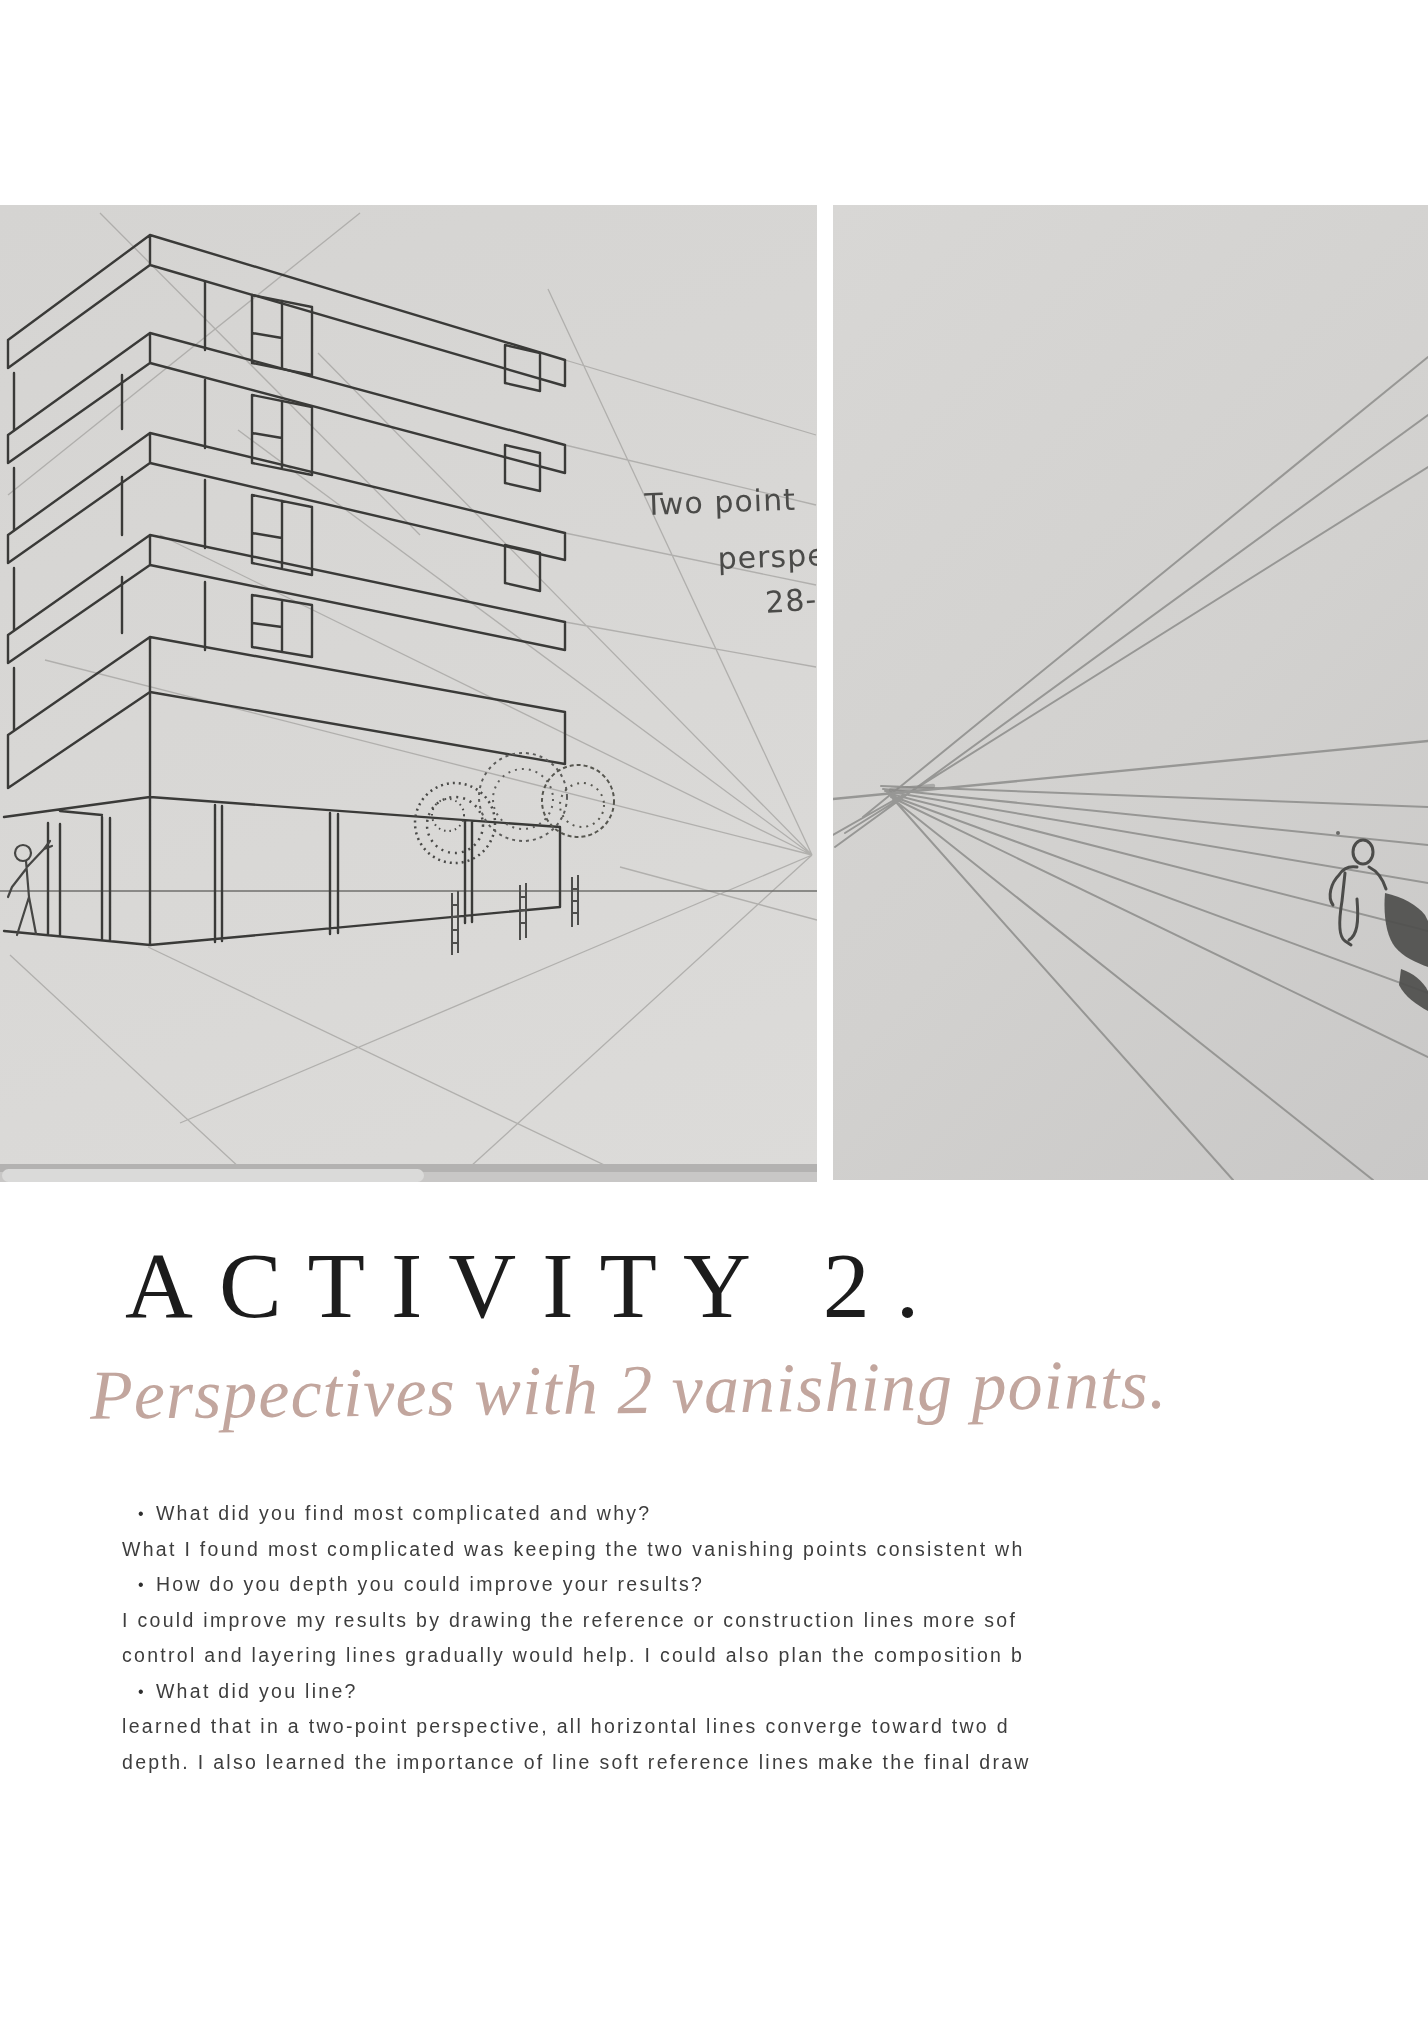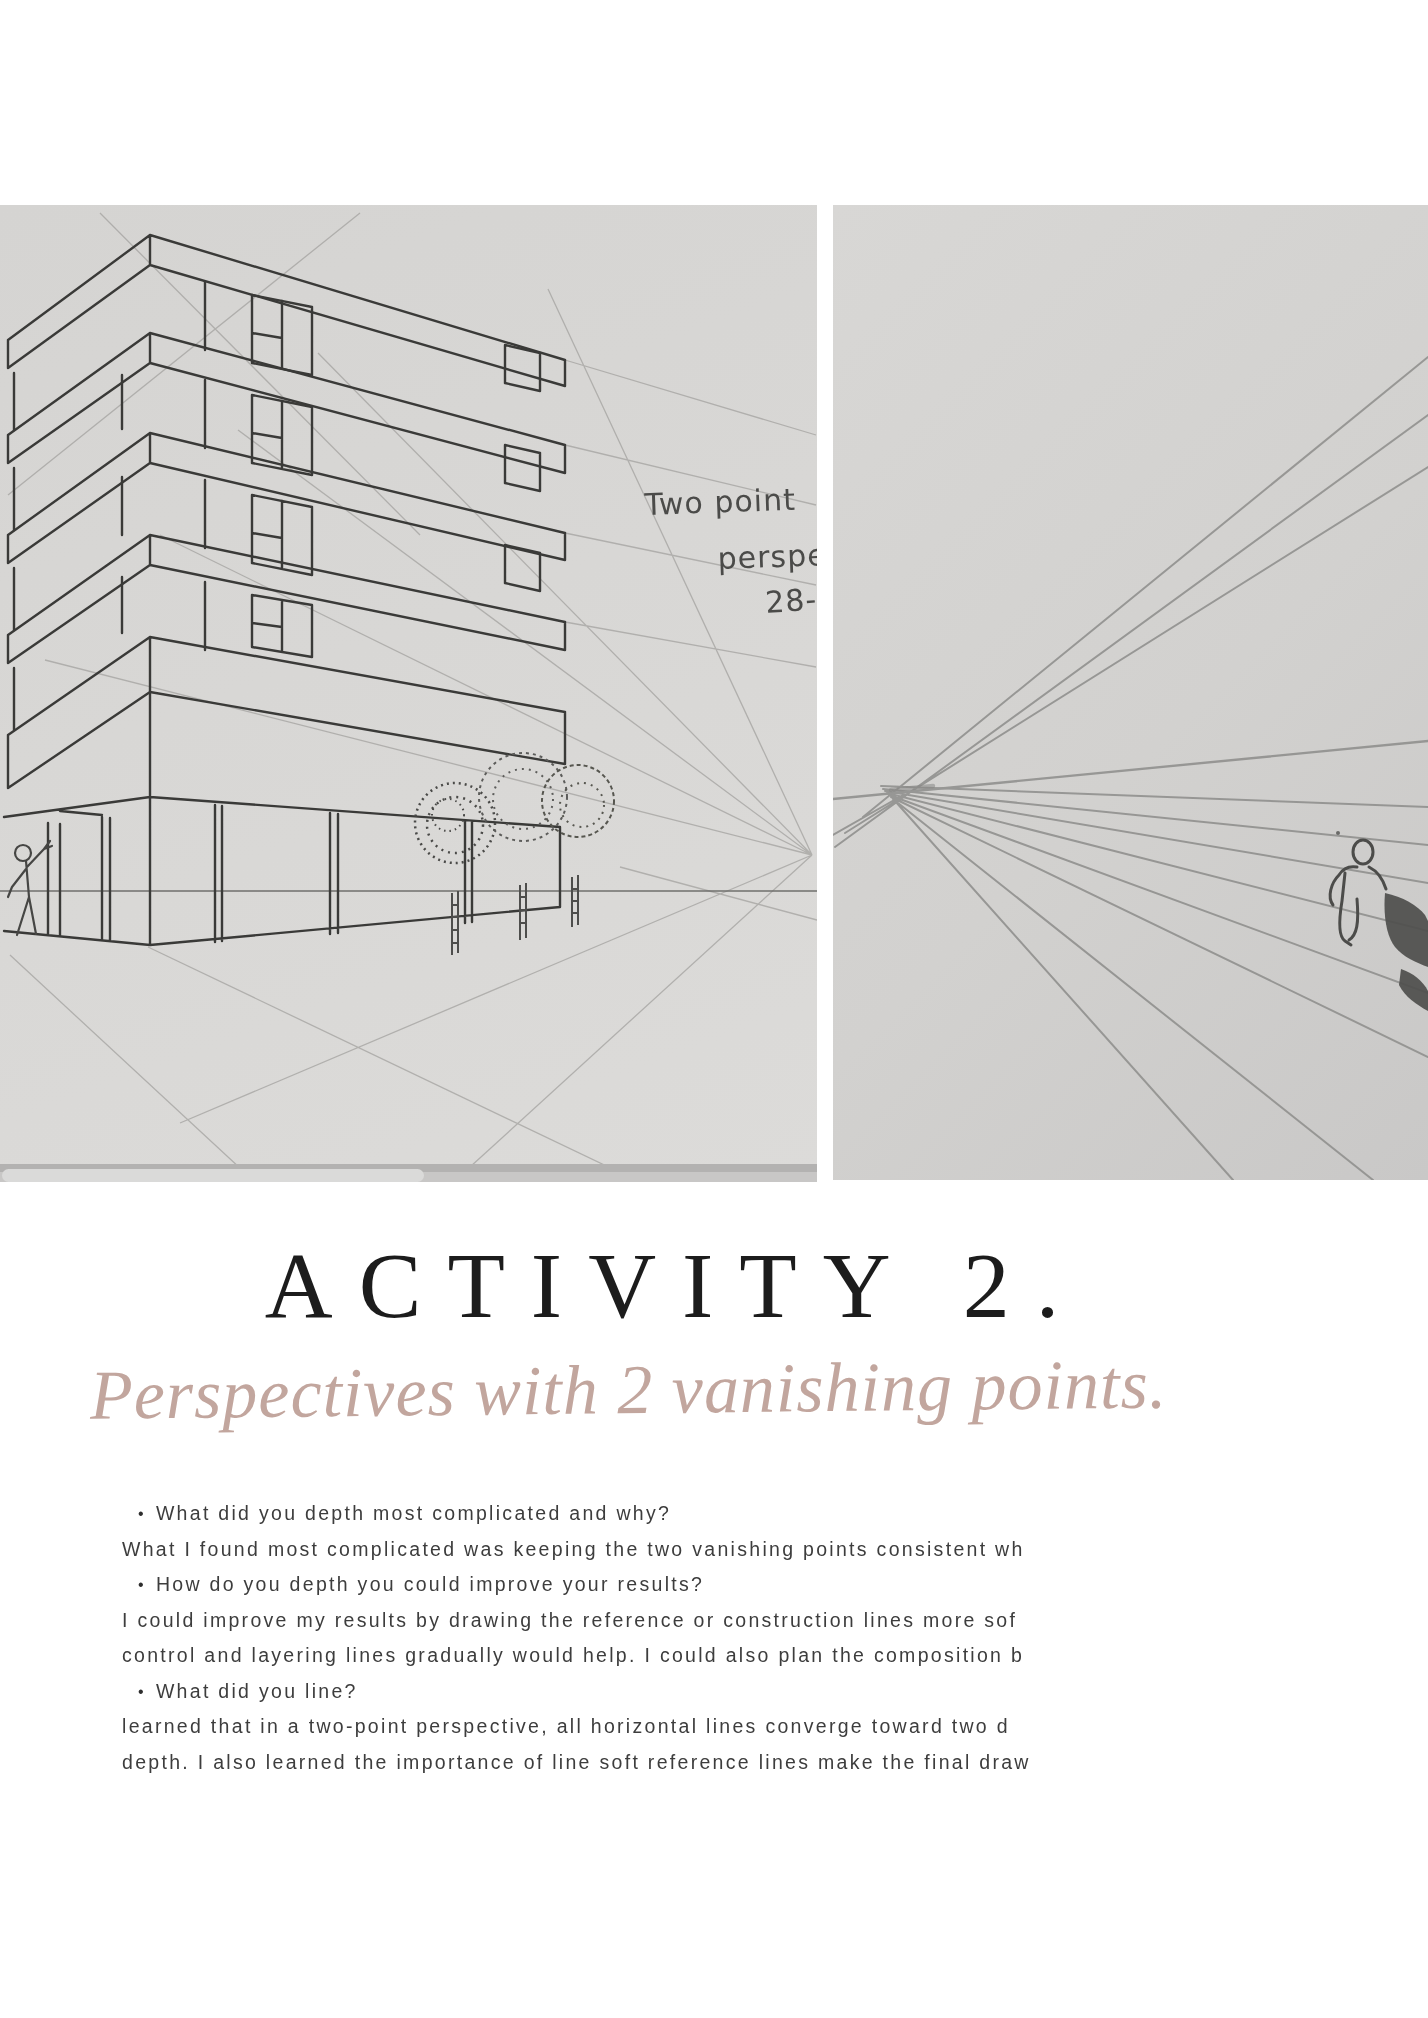--- a/index.html
+++ b/index.html
@@ -11,21 +11,21 @@
   .photo-right{left:833px;top:205px;width:595px;height:975px;
       background:linear-gradient(135deg,#d8d7d5 0%,#d2d1cf 55%,#c9c8c7 100%);}
   .photo svg{position:absolute;left:0;top:0;}
   
   .scrub-track{position:absolute;left:0;bottom:10px;width:100%;height:8px;background:#b3b2b1;}
   .scrub-band{position:absolute;left:0;bottom:0;width:100%;height:10px;background:#c8c7c6;}
   .scrub-fill{position:absolute;left:2px;bottom:0;width:422px;height:13px;background:#dadad9;border-radius:7px;}
   
   .title{position:absolute;left:125px;top:1238px;width:1100px;
       font-family:"Liberation Serif",serif;font-size:94px;line-height:1;
-      letter-spacing:26px;color:#1c1c1c;white-space:nowrap;text-align:center;}
+      letter-spacing:26px;color:#1c1c1c;white-space:nowrap;}
   .subtitle{position:absolute;left:90px;top:1352px;width:1300px;
       font-family:"Liberation Serif",serif;font-style:italic;font-size:70px;line-height:1.05;
       letter-spacing:1px;color:#c2a69e;white-space:nowrap;transform:rotate(-0.6deg);}
   .qa{position:absolute;left:122px;top:1496px;width:1400px;
       font-size:19.5px;line-height:35.5px;letter-spacing:2.3px;color:#3d3d3d;}
   .qa-line{white-space:nowrap;}
   .qa-q{padding-left:16px;}
   .bullet{display:inline-block;margin-right:10px;font-size:16px;vertical-align:1px;color:#2e2e2e;}
 </style>
 </head>
@@ -152,21 +152,21 @@
       </g>
     </svg>
   </div>
 
   <div class="title">ACTIVITY 2.</div>
 
   <div class="subtitle">Perspectives with 2 vanishing points.</div>
 
   <div class="qa">
     <div class="qa-line qa-q">
-      <span class="bullet">•</span><span>What did you depth most complicated and why?</span>
+      <span class="bullet">•</span><span>What did you find most complicated and why?</span>
     </div>
     <div class="qa-line">What I found most complicated was keeping the two vanishing points consistent wh</div>
     <div class="qa-line qa-q">
       <span class="bullet">•</span><span>How do you depth you could improve your results?</span>
     </div>
     <div class="qa-line">I could improve my results by drawing the reference or construction lines more sof</div>
     <div class="qa-line">control and layering lines gradually would help. I could also plan the composition b</div>
     <div class="qa-line qa-q">
       <span class="bullet">•</span><span>What did you line?</span>
     </div>

